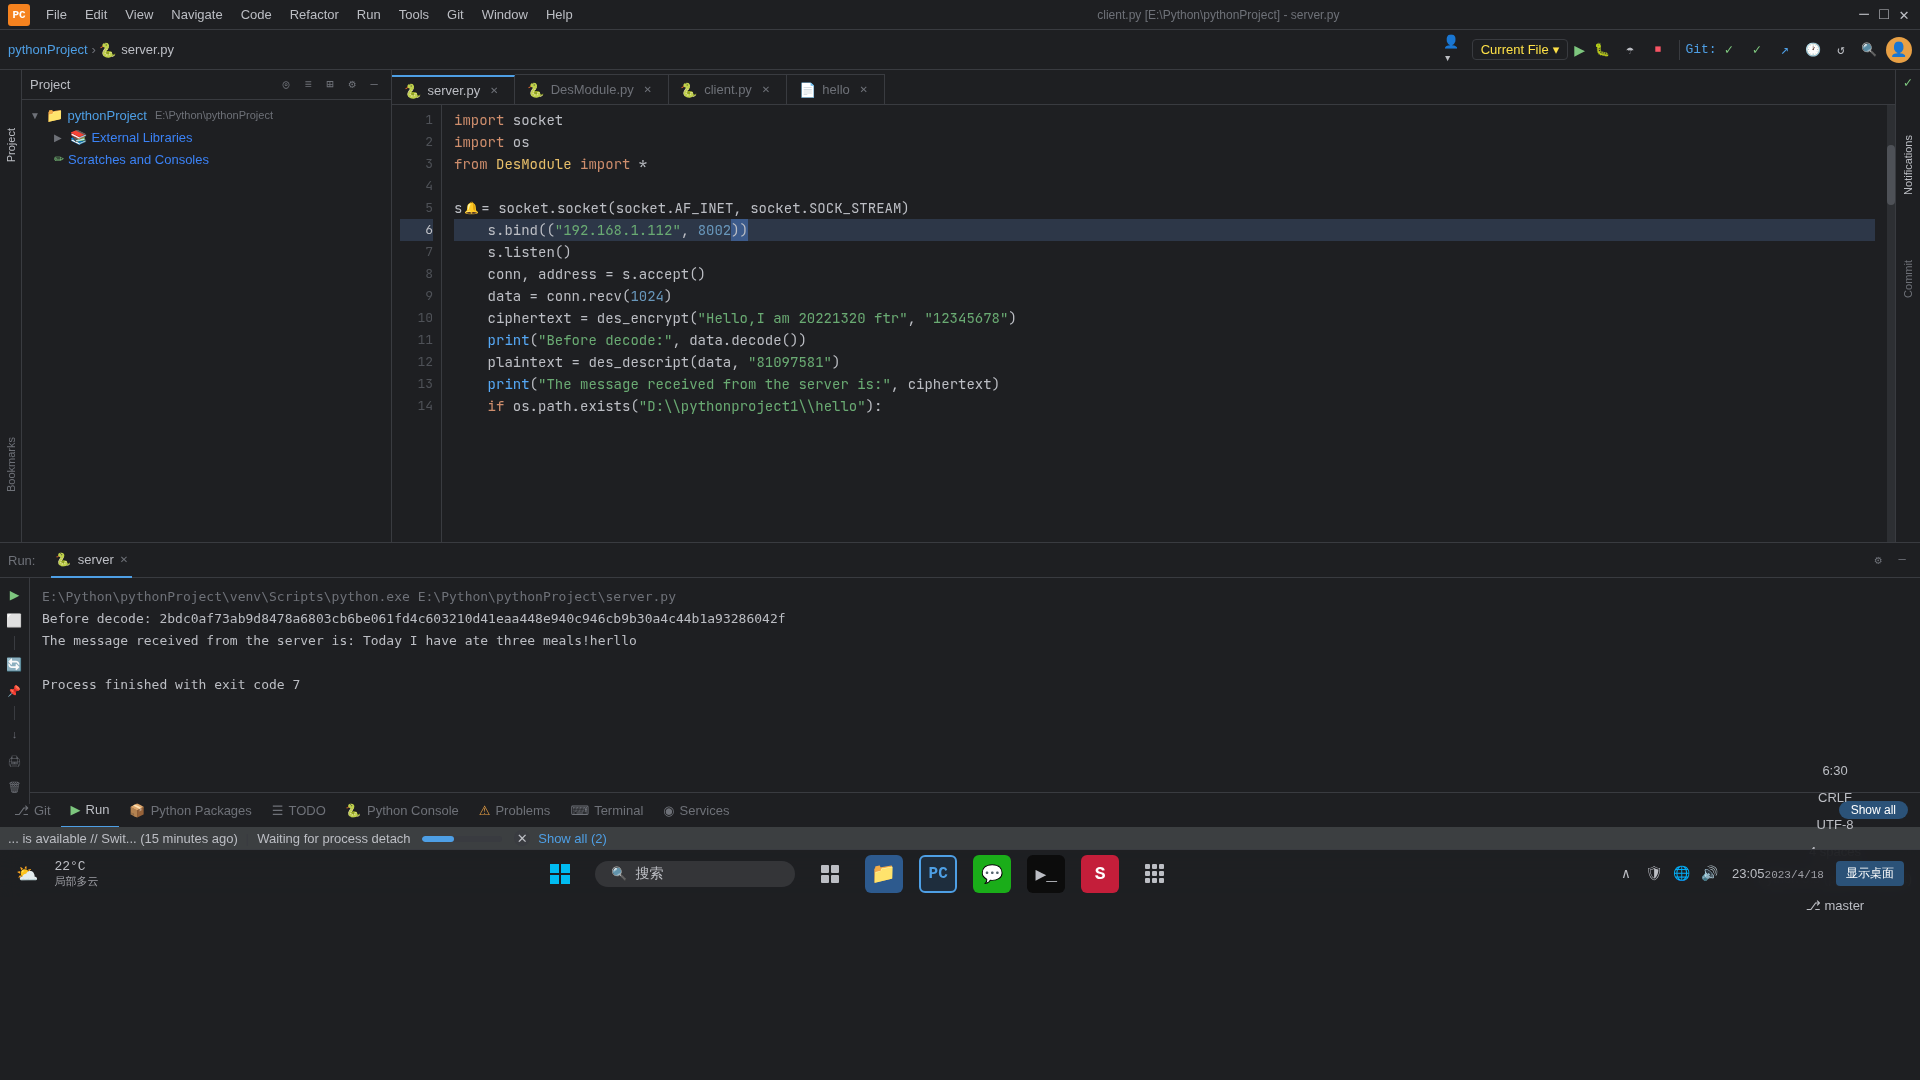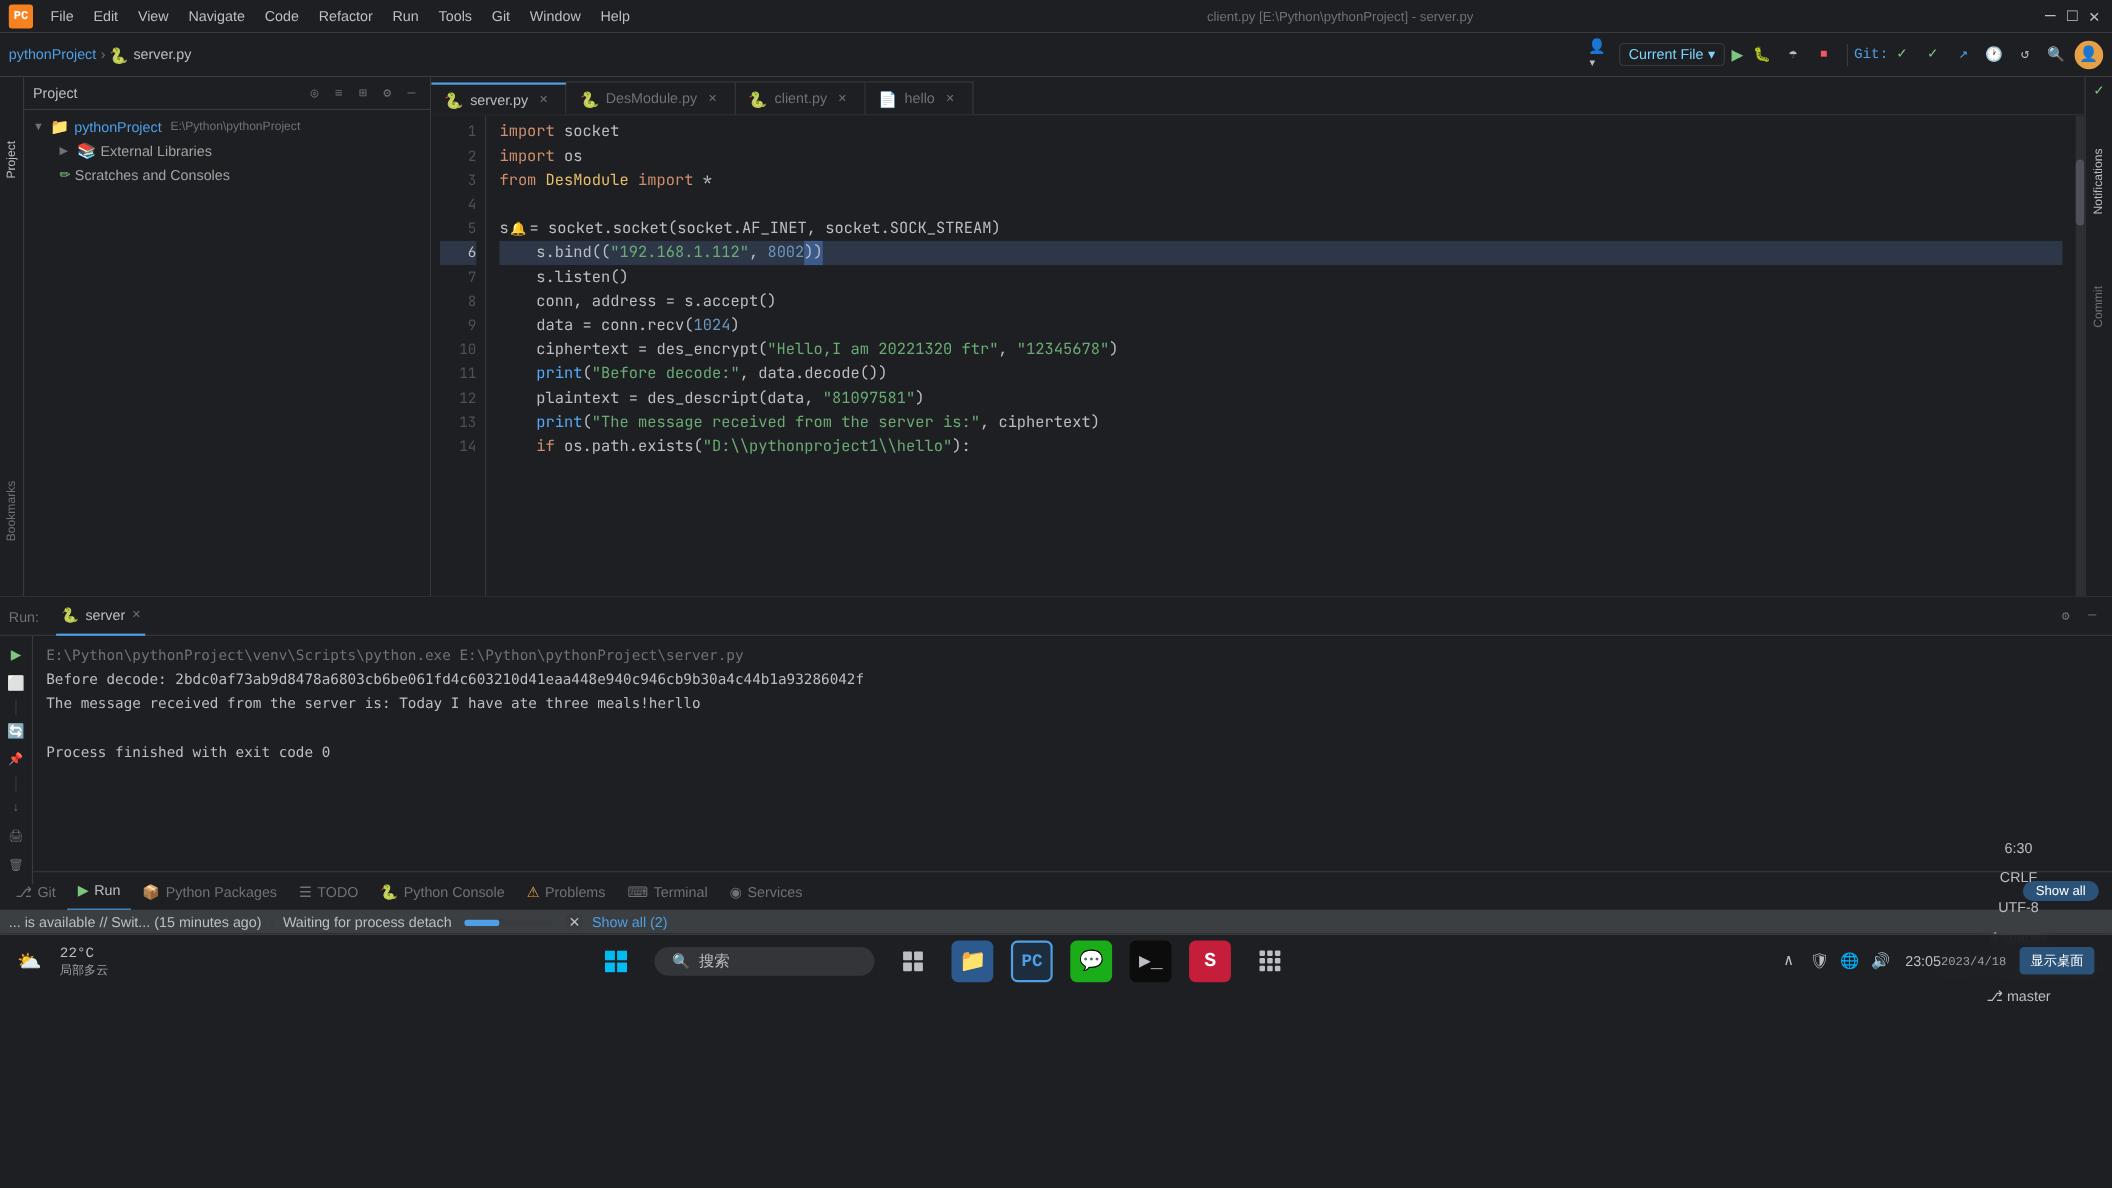--- a/index.html
+++ b/index.html
@@ -17,39 +17,39 @@
 
     
     #toolbar { height: 40px; background: #1e1f22; display: flex; align-items: center; gap: 4px; padding: 0 8px; border-bottom: 1px solid #393b40; }
     #breadcrumb { display: flex; align-items: center; gap: 4px; font-size: 13px; color: #6e7178; font-family: 'Segoe UI', sans-serif; }
     #breadcrumb .project-name { color: #4e9fe5; }
     #breadcrumb .separator { color: #6e7178; }
     #breadcrumb .file-name { color: #bcbec4; }
     .toolbar-spacer { flex: 1; }
     #toolbar-actions { display: flex; align-items: center; gap: 6px; }
     .toolbar-icon { width: 22px; height: 22px; display: flex; align-items: center; justify-content: center; cursor: pointer; color: #bcbec4; border-radius: 3px; }
-    #run-dropdown { display: flex; align-items: flex-end; gap: 4px; border: 1px solid #393b40; border-radius: 4px; padding: 2px 8px; cursor: pointer; font-family: 'Segoe UI', sans-serif; font-size: 13px; color: #7dd3fc; }
+    #run-dropdown { display: flex; align-items: flex-end; gap: 4px; border: 1px solid #393b40; border-radius: 4px; padding: 2px 8px; cursor: pointer; font-family: 'Segoe UI', sans-serif; font-size: 13px; color: #fde047; }
     .run-green { color: #7dc67e; font-size: 18px; cursor: pointer; }
     .toolbar-git-status { color: #7dc67e; font-size: 14px; }
     .toolbar-git-right { color: #4e9fe5; font-size: 14px; }
 
     
     #main { display: flex; height: 472px; }
 
     
     #project-panel { width: 370px; background: #1e1f22; border-right: 1px solid #393b40; display: flex; flex-direction: column; }
     #project-panel-header { height: 30px; display: flex; align-items: center; justify-content: space-between; padding: 0 8px; border-bottom: 1px solid #393b40; }
     #project-panel-title { font-family: 'Segoe UI', sans-serif; font-size: 13px; color: #bcbec4; font-weight: 500; }
     #project-panel-actions { display: flex; gap: 4px; }
     .panel-action-icon { width: 18px; height: 18px; display: flex; align-items: center; justify-content: center; cursor: pointer; color: #6e7178; font-size: 12px; }
     #project-tree { flex: 1; overflow-y: auto; padding: 4px 0; font-family: 'Segoe UI', sans-serif; font-size: 13px; }
     .tree-item { display: flex; align-items: center; gap: 4px; padding: 2px 8px; cursor: pointer; height: 22px; }
     .tree-chevron { color: #6e7178; font-size: 10px; width: 12px; }
     .tree-icon { font-size: 14px; }
-    .tree-label { color: #a3a3a3; }
+    .tree-label { color: #3b82f6; }
     .tree-path { color: #6e7178; font-size: 11px; margin-left: 4px; }
     .tree-indent { width: 20px; flex-shrink: 0; }
 
     
     #editor-area { flex: 1; display: flex; flex-direction: column; background: #1e1f22; }
     #tabs-bar { height: 35px; background: #1e1f22; display: flex; align-items: flex-end; border-bottom: 1px solid #393b40; overflow: hidden; }
     .editor-tab { display: flex; align-items: center; gap: 6px; padding: 0 12px; height: 30px; border-top: 1px solid #393b40; border-right: 1px solid #393b40; cursor: pointer; font-family: 'Segoe UI', sans-serif; font-size: 13px; color: #6e7178; background: #1e1f22; white-space: nowrap; }
     .editor-tab.active { background: #1e1f22; color: #bcbec4; border-top: 2px solid #4e9fe5; border-bottom: 1px solid #1e1f22; margin-bottom: -1px; }
     .tab-close { width: 16px; height: 16px; display: flex; align-items: center; justify-content: center; border-radius: 3px; font-size: 10px; color: #6e7178; }
     .tab-icon { font-size: 14px; }
@@ -335,21 +335,21 @@
       <div style="width:1px;height:14px;background:#393b40;"></div>
       <div class="run-side-icon" style="font-size:11px;">↓</div>
       <div class="run-side-icon" style="font-size:11px;">🖨</div>
       <div class="run-side-icon" style="font-size:11px;">🗑</div>
     </div>
     <div id="run-output">
       <div class="run-output-line run-output-cmd">E:\Python\pythonProject\venv\Scripts\python.exe E:\Python\pythonProject\server.py</div>
       <div class="run-output-line">Before decode: 2bdc0af73ab9d8478a6803cb6be061fd4c603210d41eaa448e940c946cb9b30a4c44b1a93286042f</div>
       <div class="run-output-line">The message received from the server is: Today I have ate three meals!herllo</div>
       <div class="run-output-empty"></div>
-      <div class="run-output-line run-output-exit">Process finished with exit code 0</div>
+      <div class="run-output-line run-output-exit">Process finished with exit code 7</div>
     </div>
   </div>
 </div>
 
 <div id="bottom-toolbar">
   <div class="bottom-tab">
     <span class="bottom-tab-icon">⎇</span>
     <span>Git</span>
   </div>
   <div class="bottom-tab active">

